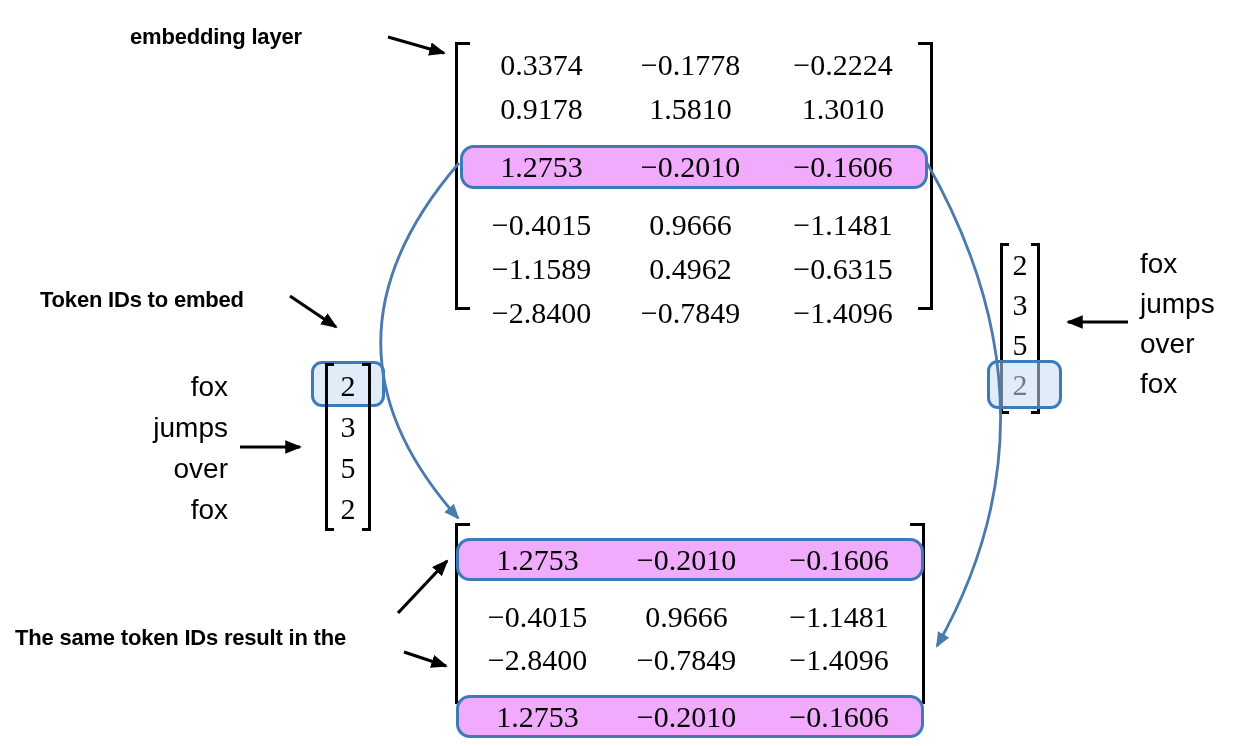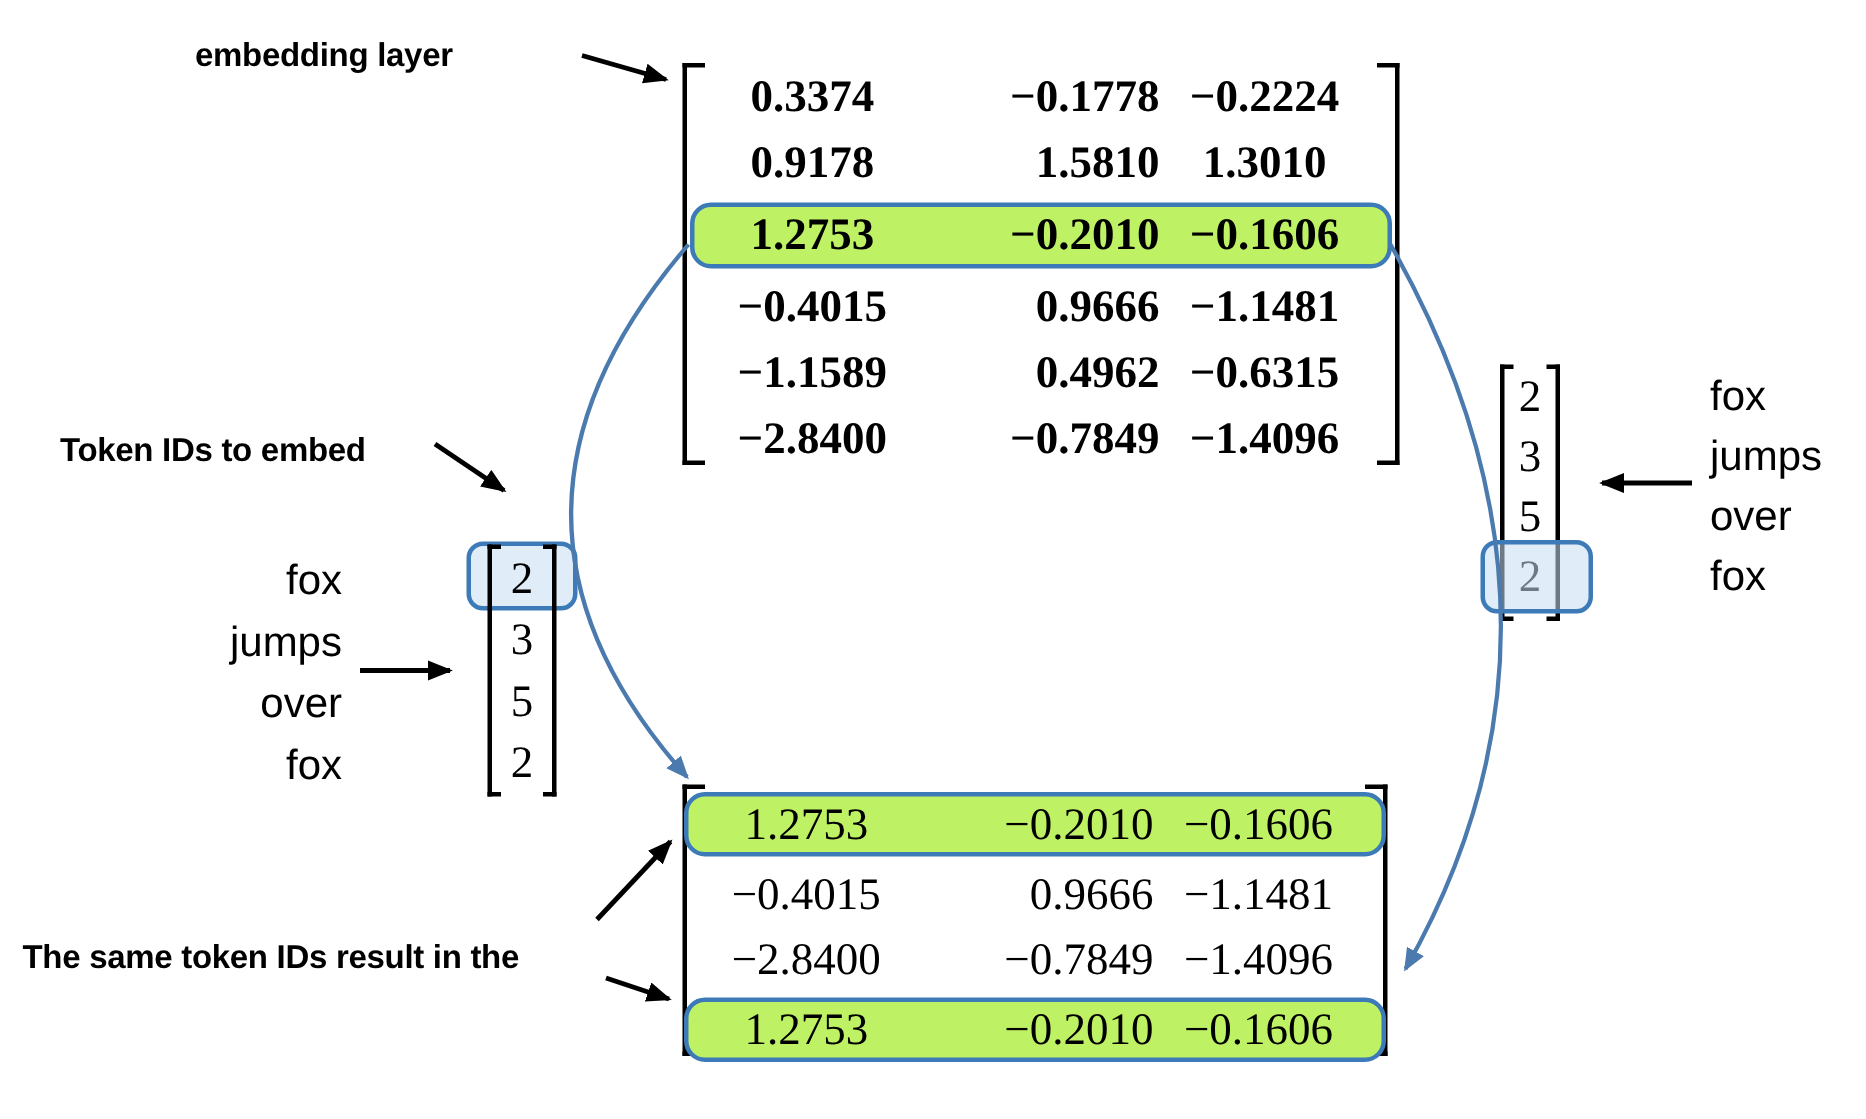--- a/index.html
+++ b/index.html
@@ -28,29 +28,29 @@
   #matrix-bottom { left:455px; top:523px; width:470px; height:181px; }
 
   .bracket { position:absolute; top:0; bottom:0; width:15px; box-sizing:border-box; }
   .bracket.l { left:0;  border-left:3.5px solid #000; border-top:3.5px solid #000; border-bottom:3.5px solid #000; }
   .bracket.r { right:0; border-right:3.5px solid #000; border-top:3.5px solid #000; border-bottom:3.5px solid #000; }
   .vector .bracket { width:9px; }
   .vector .bracket.l { border-left-width:3px; border-top-width:3px; border-bottom-width:3px; }
   .vector .bracket.r { border-right-width:3px; border-top-width:3px; border-bottom-width:3px; }
 
   .mrows { position:absolute; top:1px; }
-  #matrix-top .mrows    { left:20px; right:20px;font-weight:bold; }
+  #matrix-top .mrows    { left:20px; right:20px; }
   #matrix-bottom .mrows { left:16px; right:16px; }
   .mrow { display:flex; height:44px; align-items:center; box-sizing:border-box; }
   #matrix-bottom .mrow { height:43px; }
   .mcell { text-align:center; }
-  .mcell.c1 { width:133px; } .mcell.c2 { width:165px;text-align:right; } .mcell.c3 { width:140px; }
+  .mcell.c1 { width:133px; } .mcell.c2 { width:165px; } .mcell.c3 { width:140px; }
   .mrow.hl {
-    background:#bef264; border:3px solid #3c7ab8; border-radius:14px;
-    margin:4px -15px; padding:16px 12px;
+    background:#f0abfc; border:3px solid #3c7ab8; border-radius:14px;
+    margin:14px -15px; padding:16px 12px;
   }
 
   #vector-left  { left:325px;  top:363px; width:46px; height:168px; }
   #vector-right { left:1000px; top:243px; width:40px; height:171px; }
   .vrows { position:absolute; left:0; right:0; top:2px; }
   .vrow { height:41px; display:flex; align-items:center; justify-content:center; }
   #vector-right .vrow { height:40px; }
 
   .vhl {
     position:absolute; border:3px solid #3c7ab8; background:rgba(199,221,240,0.55);

